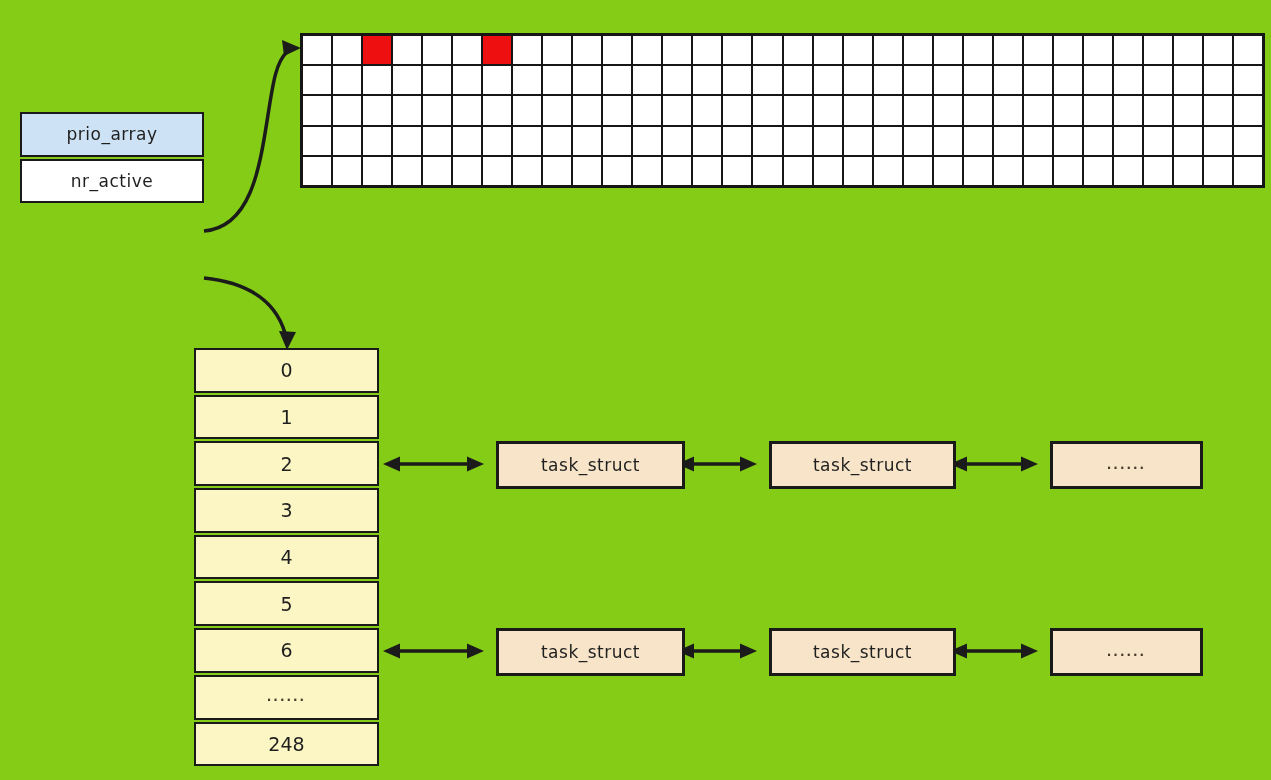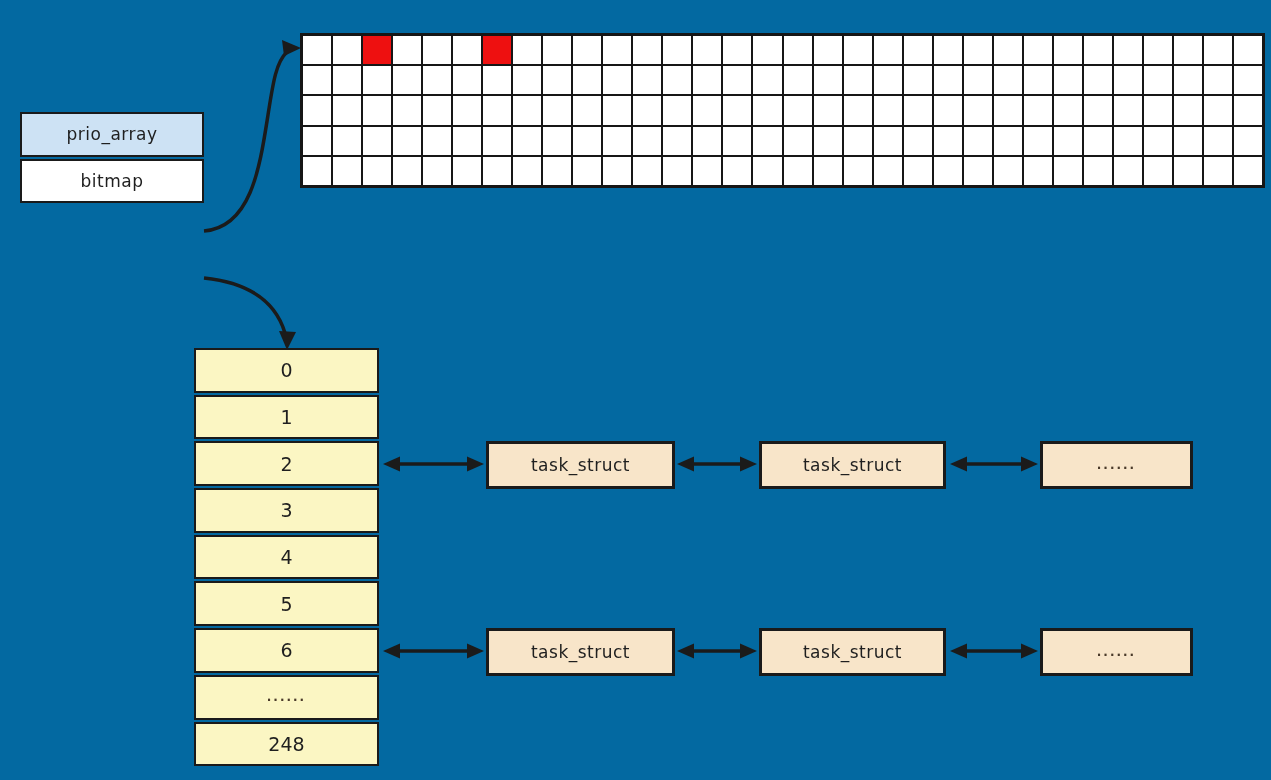--- a/index.html
+++ b/index.html
@@ -1,17 +1,17 @@
 <!DOCTYPE html>
 <html><head>
 <meta charset="utf-8">
 <style>
   html,body{margin:0;padding:0;background:#fcfcfc;}
   .canvas{
-    position:relative;width:1271px;height:780px;background:#0369a1;
+    position:relative;width:1271px;height:780px;background:#84cc16;
     font-family:"DejaVu Sans","Liberation Sans",sans-serif;color:#1f1f1f;overflow:hidden;
   }
   svg.arrows{position:absolute;left:0;top:0;z-index:1;}
 
   
   .struct{position:absolute;left:20px;top:112px;width:184px;display:flex;flex-direction:column;gap:2px;z-index:2;}
   .srow{height:44.5px;border:2.5px solid #1a1a1a;background:#ffffff;display:flex;align-items:center;justify-content:center;
         font-size:17px;box-sizing:border-box;letter-spacing:.5px;}
 
   
@@ -22,21 +22,21 @@
   
   .queue{position:absolute;left:194px;top:348px;width:185px;display:flex;flex-direction:column;gap:2px;z-index:2;}
   .queue-cell{height:44.7px;border:2.5px solid #1a1a1a;display:flex;align-items:center;justify-content:center;
               font-size:19px;box-sizing:border-box;}
 
   
   .task-row{position:absolute;left:0;width:1271px;height:48px;z-index:2;}
   .task-row.r0{top:441px;}
   .task-row.r1{top:628px;}
   .task-box{position:absolute;top:0;height:48px;border:3px solid #1a1a1a;display:flex;align-items:center;justify-content:center;
-            font-size:17px;box-sizing:border-box;letter-spacing:.5px;}
+            font-size:17px;box-sizing:border-box;letter-spacing:.5px;margin-left:10px;}
   .tb0{left:486px;width:189px;}
   .tb1{left:759px;width:187px;}
   .tb2{left:1040px;width:153px;}
   .dots{font-size:12px;letter-spacing:2px;color:#4a3a2a;font-weight:bold;}
 </style>
 </head>
 <body>
 
 <div class="canvas">
 
@@ -79,21 +79,21 @@
       </g>
       <g>
         <line x1="964" y1="651" x2="1024" y2="651" stroke="#1b1b1b" stroke-width="3.5"></line>
         <polygon points="950,651 967,643.5 967,658.5" fill="#1b1b1b"></polygon>
         <polygon points="1038,651 1021,643.5 1021,658.5" fill="#1b1b1b"></polygon>
       </g>
     </svg>
 
   <div class="struct">
     <div class="srow header" style="background: rgb(205, 226, 244);">prio_array</div>
-    <div class="srow">bitmap</div>
+    <div class="srow">nr_active</div>
   </div>
 
   <div class="grid" style="grid-template-columns: repeat(32, 1fr);">
       <div class="bit-cell"></div>
       <div class="bit-cell"></div>
       <div class="bit-cell" style="background: rgb(238, 16, 16);"></div>
       <div class="bit-cell"></div>
       <div class="bit-cell"></div>
       <div class="bit-cell"></div>
       <div class="bit-cell" style="background: rgb(238, 16, 16);"></div>

